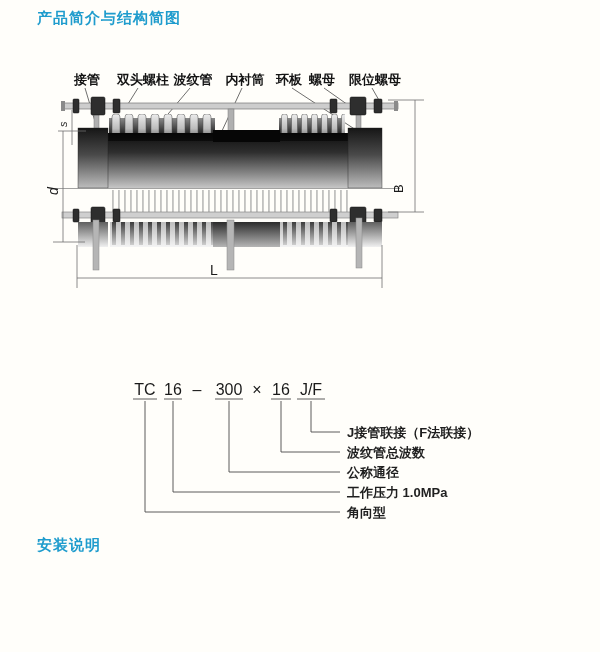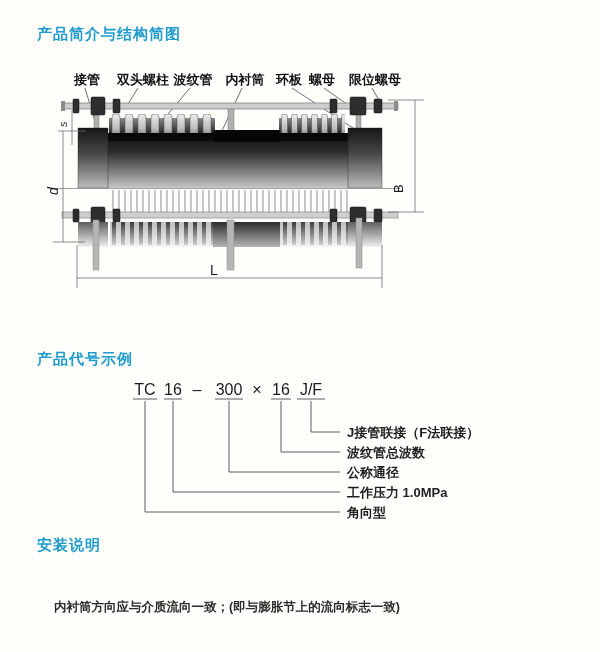--- a/index.html
+++ b/index.html
@@ -1,19 +1,19 @@
 <!DOCTYPE html>
 <html><head>
 <meta charset="utf-8">
 <style>
   html,body{margin:0;padding:0;}
   body{background:#e8e8e8;font-family:"Liberation Sans",sans-serif;}
   .page{position:relative;width:600px;height:652px;background:#fffefa;margin:0 auto;overflow:hidden;}
   .h-title{position:absolute;left:37px;font-size:15px;font-weight:bold;color:#1f9ccd;letter-spacing:1px;}
-  .intro-title{top:25px;}
+  .intro-title{top:9px;}
   .code-title{top:350px;}
   .install-title{top:536px;}
   .diagram-svg{position:absolute;left:0;top:60px;}
   .code-svg{position:absolute;left:0;top:370px;}
   .install-text{position:absolute;left:54px;top:594px;width:420px;font-size:12.5px;line-height:26px;color:#2b2b2b;font-weight:600;}
   .install-line{white-space:nowrap;}
   svg text{font-family:"Liberation Sans",sans-serif;}
   svg .serif{font-family:"Liberation Serif",serif;}
 </style>
 </head>
@@ -165,21 +165,20 @@
       <line x1="77" y1="218" x2="382" y2="218"></line>
     </g>
     <g class="serif" fill="#1a1a1a">
       <text font-size="11" font-style="italic" transform="translate(67,67) rotate(-90)">s</text>
       <text font-size="14" font-style="italic" transform="translate(58,135) rotate(-90)">d</text>
       <text font-size="13" transform="translate(403,133) rotate(-90)">B</text>
       <text font-size="14" x="214" y="215" text-anchor="middle">L</text>
     </g>
   </svg>
 
-  <div class="h-title code-title">产品代号示例</div>
 
   <svg class="code-svg" width="600" height="165" viewBox="0 0 600 165">
     <g class="serif" font-size="16" fill="#1a1a1a" text-anchor="middle">
       <text x="145" y="25">TC</text>
       <text x="173" y="25">16</text>
       <text x="197" y="25">–</text>
       <text x="229" y="25">300</text>
       <text x="257" y="25">×</text>
       <text x="281" y="25">16</text>
       <text x="311" y="25">J/F</text>
@@ -201,16 +200,15 @@
       <text x="347" y="86.5">波纹管总波数</text>
       <text x="347" y="106.5">公称通径</text>
       <text x="347" y="126.5">工作压力 1.0MPa</text>
       <text x="347" y="146.5">角向型</text>
     </g>
   </svg>
 
   <div class="h-title install-title">安装说明</div>
 
   <div class="install-text">
-    <div class="install-line">内衬筒方向应与介质流向一致；(即与膨胀节上的流向标志一致)</div>
   </div>
 
 </div>
 
 </body></html>

